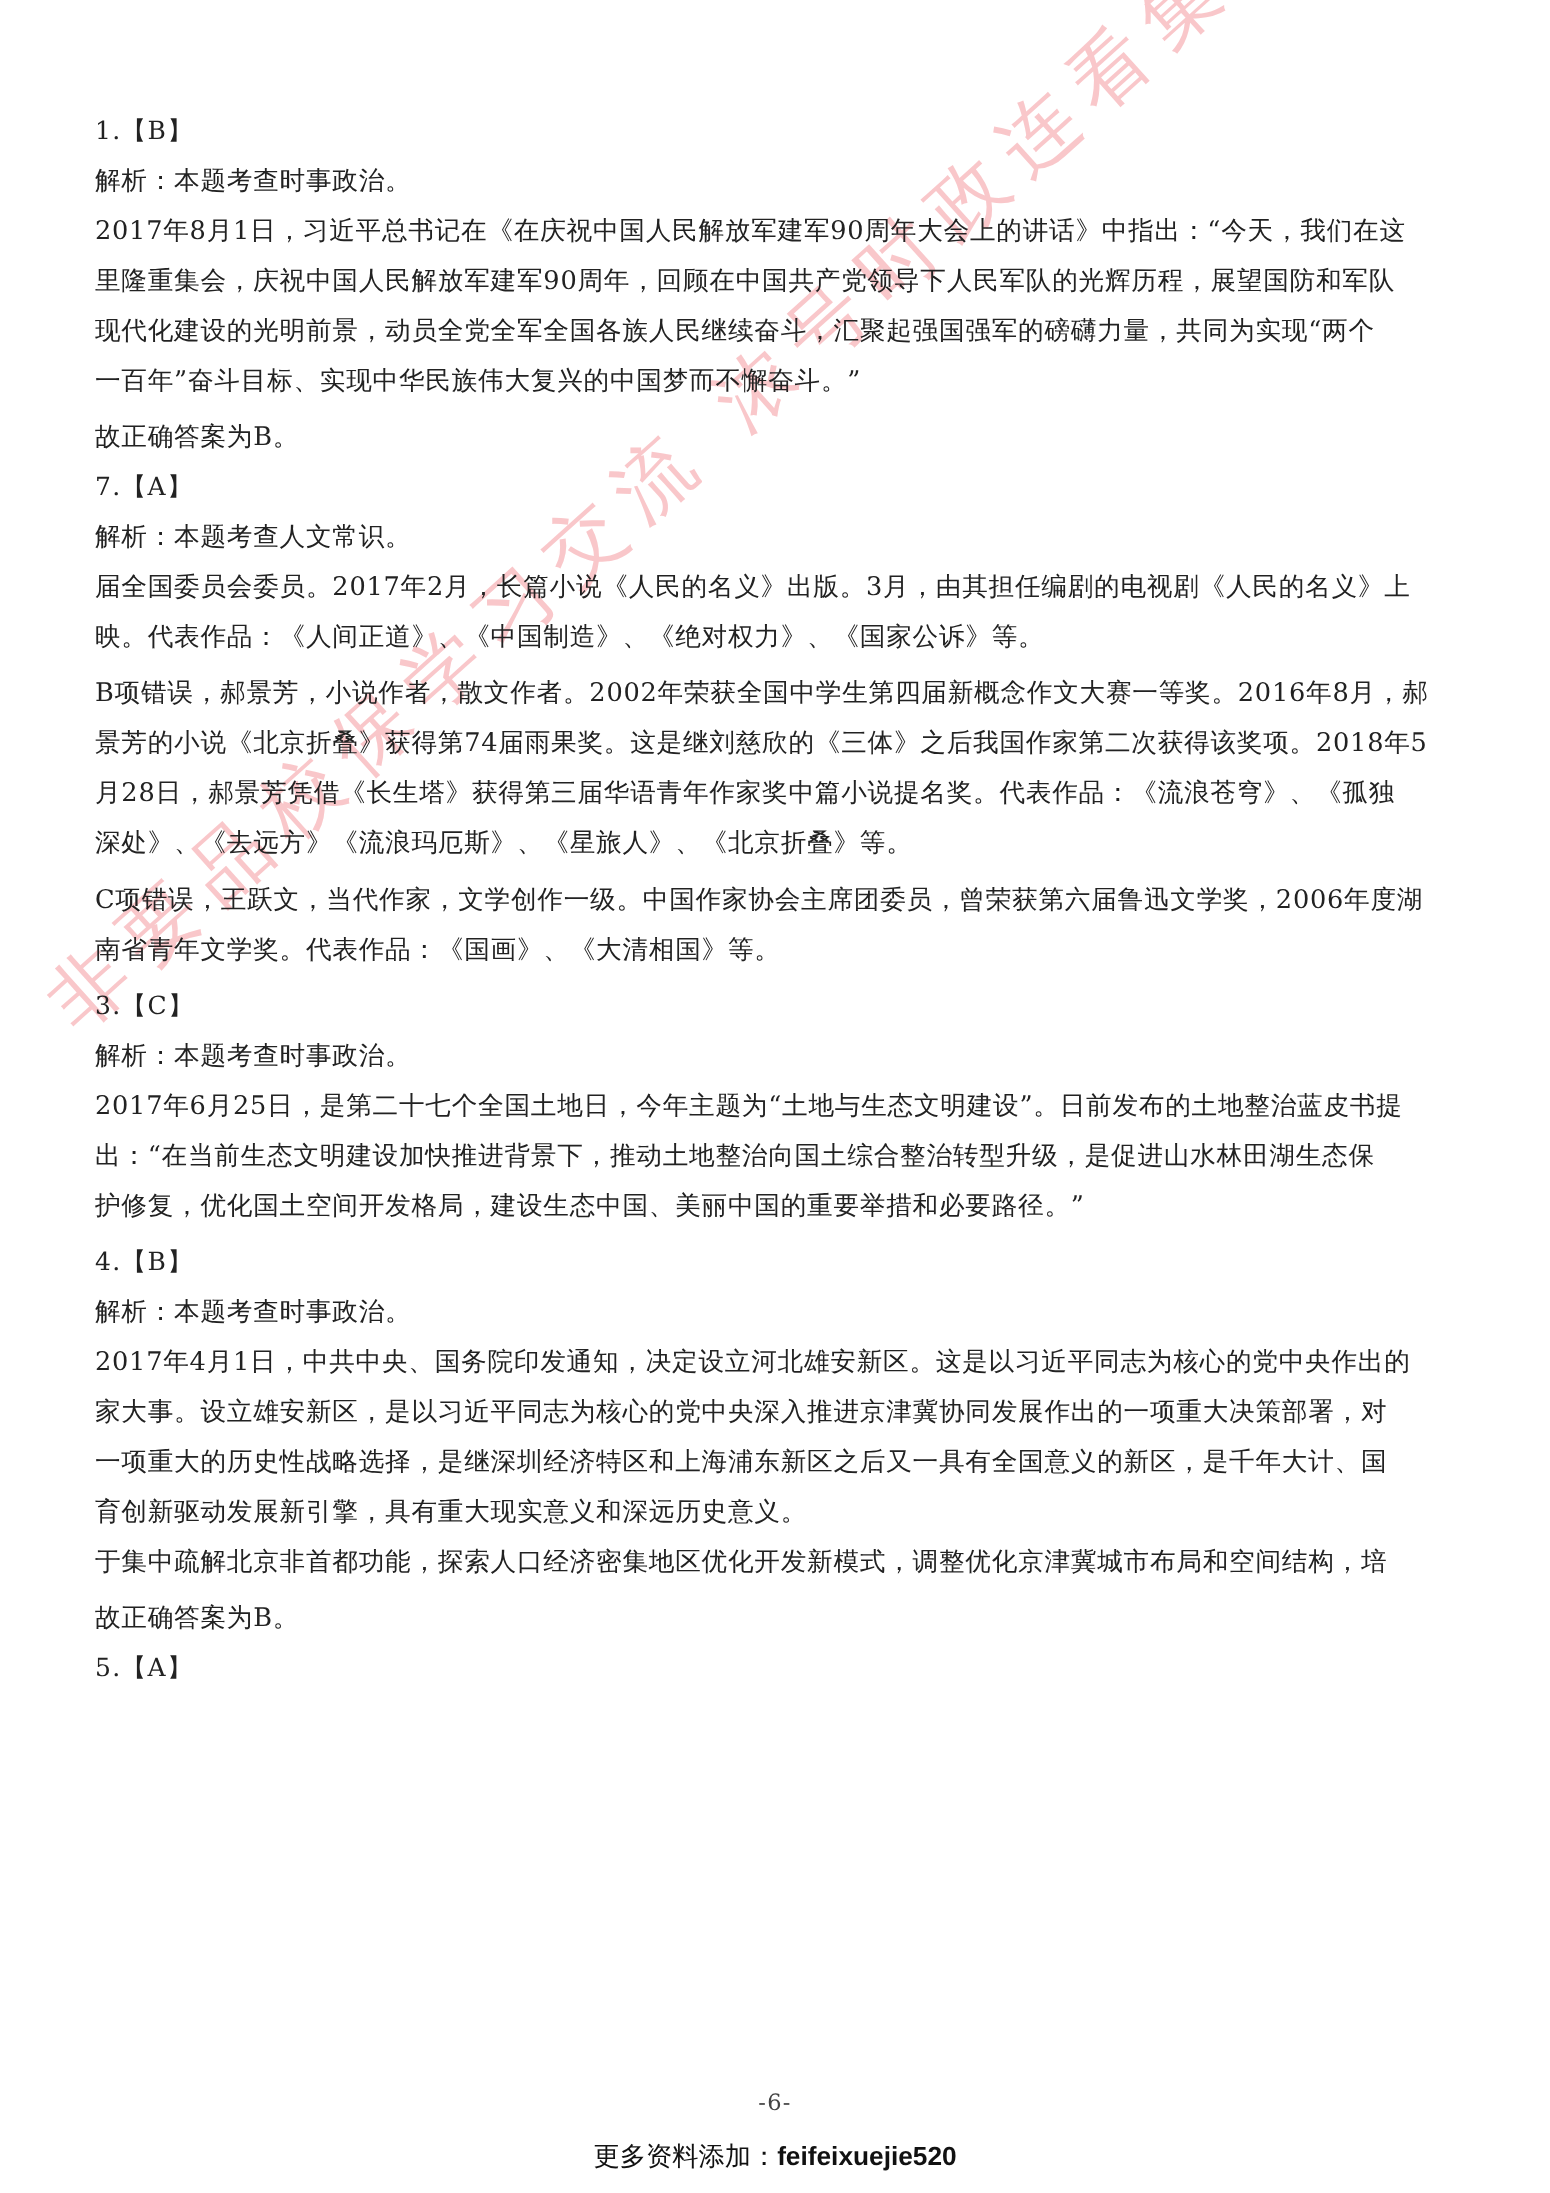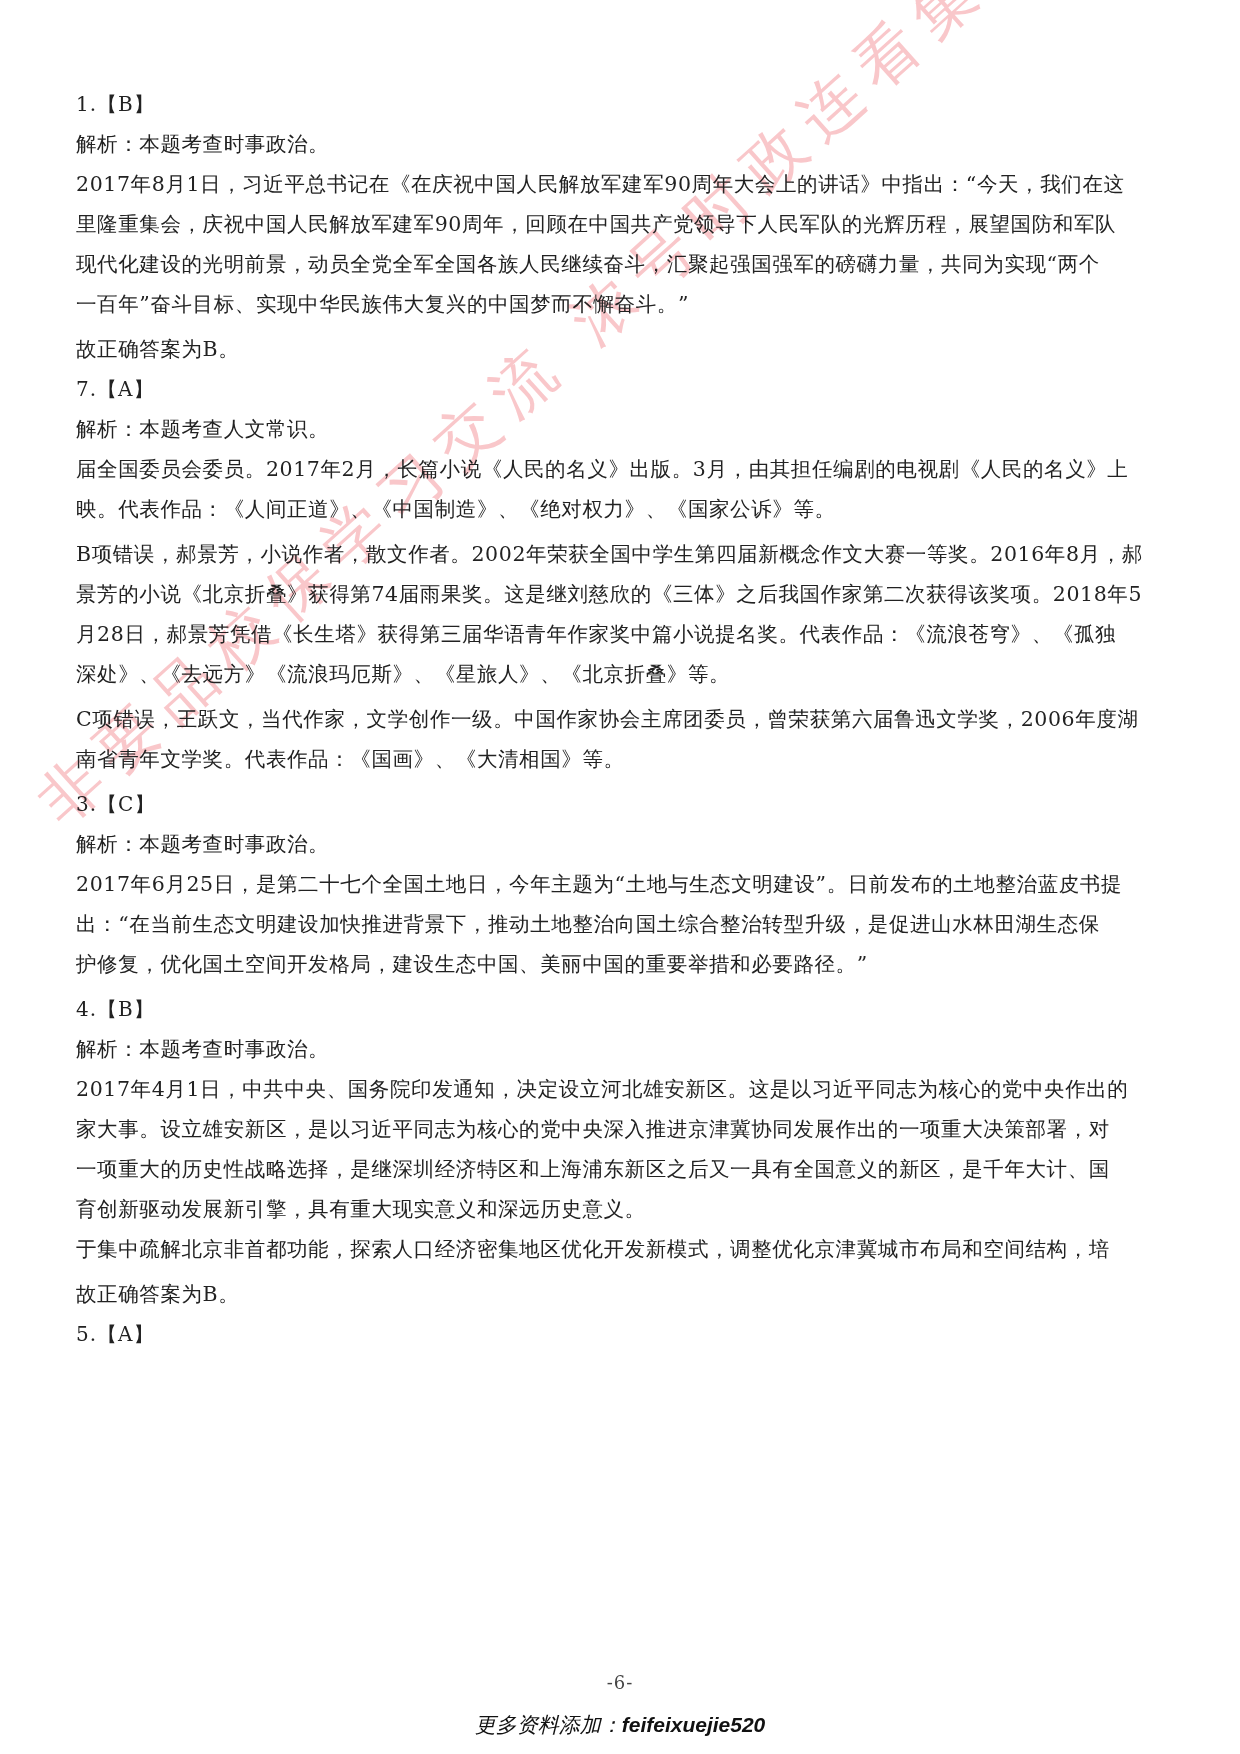--- a/index.html
+++ b/index.html
@@ -25,21 +25,21 @@
     transform: rotate(-42deg); transform-origin: left top;
     white-space: nowrap; letter-spacing: 14px;
     pointer-events: none; font-weight: 300;
   }
   .page-number {
     position: absolute; left: 0; width: 1240px; top: 1672px; text-align: center;
     font-size: 18px; color: #444; letter-spacing: 1px;
   }
   .footer {
     position: absolute; left: 0; width: 1240px; top: 1711px; text-align: center;
-    font-size: 21px; color: #111; font-style: italic;
+    font-size: 21px; color: #111;
   }
   .footer .cn { font-family: "DejaVu Serif", serif; }
   .footer .id { font-family: "Liberation Sans", "DejaVu Sans", sans-serif; font-weight: bold; font-size: 21px; }
 </style>
 </head>
 <body>
 
 <div class="page">
 
   <div class="watermark">非要品校保学习交流  浓号时政连看集于网络</div>

